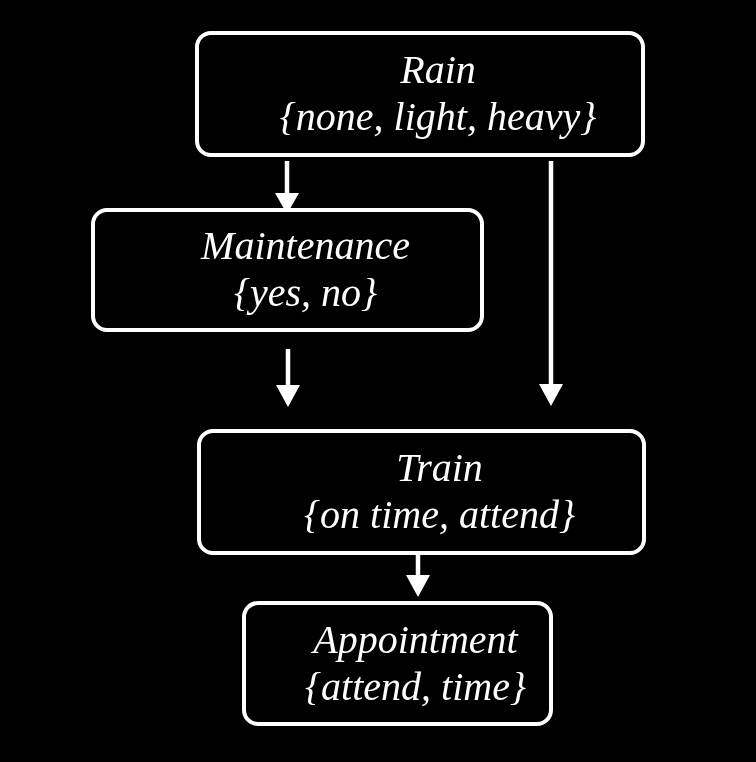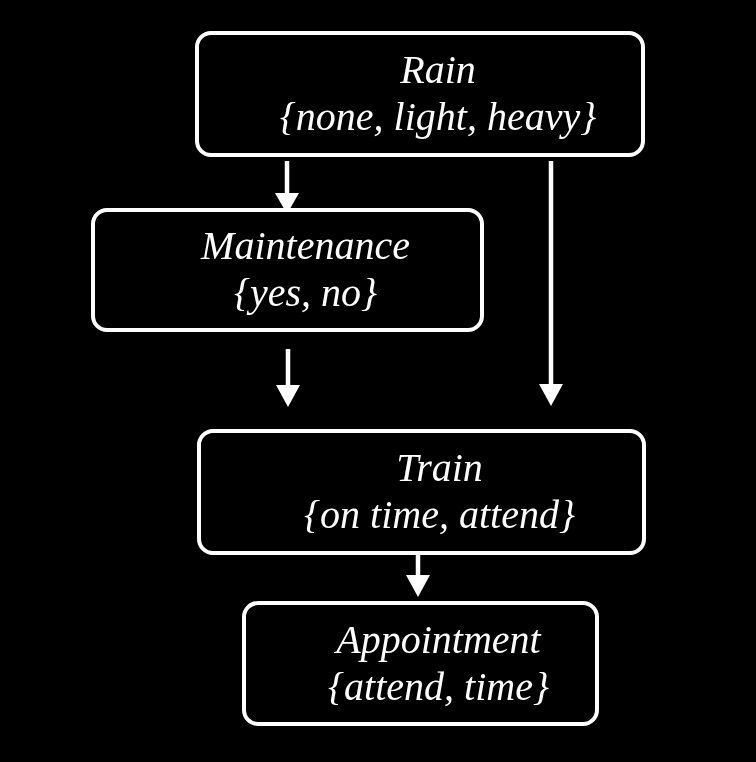--- a/index.html
+++ b/index.html
@@ -43,21 +43,21 @@
     text-align: center;
     color: #ffffff;
     font-style: italic;
     font-size: 40px;
     line-height: 1.17;
     padding-left: 36px;
   }
   .node-rain        { left: 195px; top: 31px;  width: 450px; height: 126px; }
   .node-maintenance { left: 91px;  top: 208px; width: 393px; height: 124px; }
   .node-train       { left: 197px; top: 409px; width: 449px; height: 126px; margin-top: 20px; }
-  .node-appointment { left: 242px; top: 601px; width: 357px; height: 125px; }
+  .node-appointment { left: 242px; top: 601px; width: 311px; height: 125px; }
   .node-label, .node-values {
     white-space: nowrap;
   }
 </style>
 </head>
 <body>
 
 <div class="canvas">
 
   <svg class="edges" width="756" height="762" viewBox="0 0 756 762" xmlns="http://www.w3.org/2000/svg">

